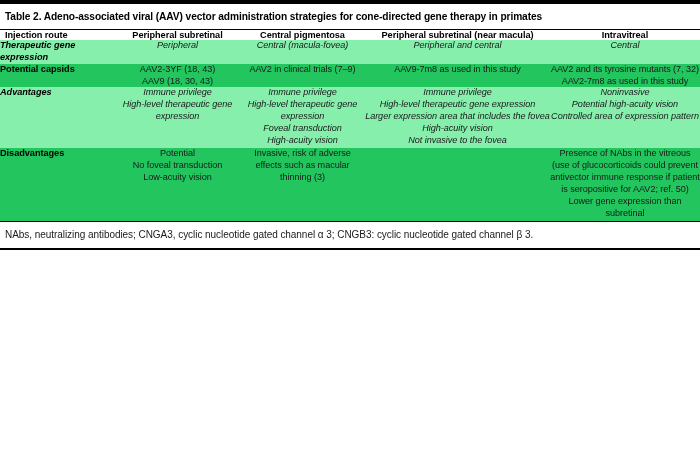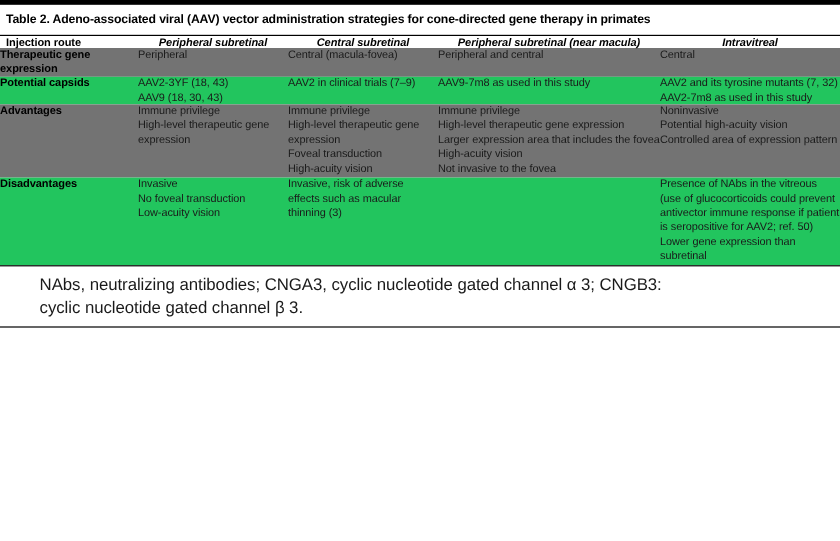--- a/index.html
+++ b/index.html
@@ -63,54 +63,54 @@
   }
 
   .hdr-row th {
     font-size: 9.2px;
     font-weight: bold;
     color: #000000;
     padding: 5px 3px 5px 3px;
     letter-spacing: -0.05px;
   }
   .hdr-row th.lbl { text-align: left; padding-left: 5px; }
-  .hdr-row th.val { text-align: center; font-style: italic; }
-
-  tr.band td { background: #737373; }
+  .hdr-row th.val { text-align: center; }
+
+  tr.band td { background: #86efac; font-style: italic; }
   tr.plain td { background: #22c55e; }
 
   td.lbl {
     text-align: left;
     font-weight: bold;
     font-size: 9.2px;
     padding: 4px 3px 5px 5px;
     line-height: 1.28;
     letter-spacing: -0.05px;
     color: #000000;
   }
   td.val {
+    text-align: center;
     font-size: 9.1px;
     padding: 4px 6px 5px 6px;
     line-height: 1.30;
     letter-spacing: -0.05px;
     color: #1a1a1a;
   }
   td.val.tall { padding-bottom: 2px; }
 
   .ml {
     display: block;
   }
 
   .footnote {
-    font-size: 14px;
+    font-size: 10px;
     color: #1a1a1a;
     padding: 6px 22px 7px 5px;
     line-height: 1.3;
     letter-spacing: -0.05px;
-    margin-left: 28px;
   }
 
   .footrule {
     height: 1.4px;
     background: #000000;
     width: 700px;
   }
 </style>
 </head>
 <body>
@@ -128,21 +128,21 @@
       <col class="c1">
         <col class="c2">
         <col class="c3">
         <col class="c4">
         <col class="c5">
     </colgroup>
     <thead>
       <tr class="hdr-row plain">
         <th class="lbl">Injection route</th>
         <th class="val">Peripheral subretinal</th>
-        <th class="val">Central subretinal</th>
+        <th class="val">Central pigmentosa</th>
         <th class="val">Peripheral subretinal (near macula)</th>
         <th class="val">Intravitreal</th>
       </tr>
     </thead>
     <tbody>
 
       <tr class="band">
         <td class="lbl">
             <span class="ml">Therapeutic gene expression</span>
           </td>
@@ -206,21 +206,21 @@
             <span class="ml">Potential high-acuity vision</span>
             <span class="ml">Controlled area of expression pattern</span>
           </td>
       </tr>
 
       <tr class="plain">
         <td class="lbl">
             <span class="ml">Disadvantages</span>
           </td>
         <td class="val tall">
-            <span class="ml">Invasive</span>
+            <span class="ml">Potential</span>
             <span class="ml">No foveal transduction</span>
             <span class="ml">Low-acuity vision</span>
           </td>
         <td class="val tall">
             <span class="ml">Invasive, risk of adverse effects such as macular thinning (3)</span>
           </td>
         <td class="val tall">
             <span class="ml"></span>
           </td>
         <td class="val tall">

